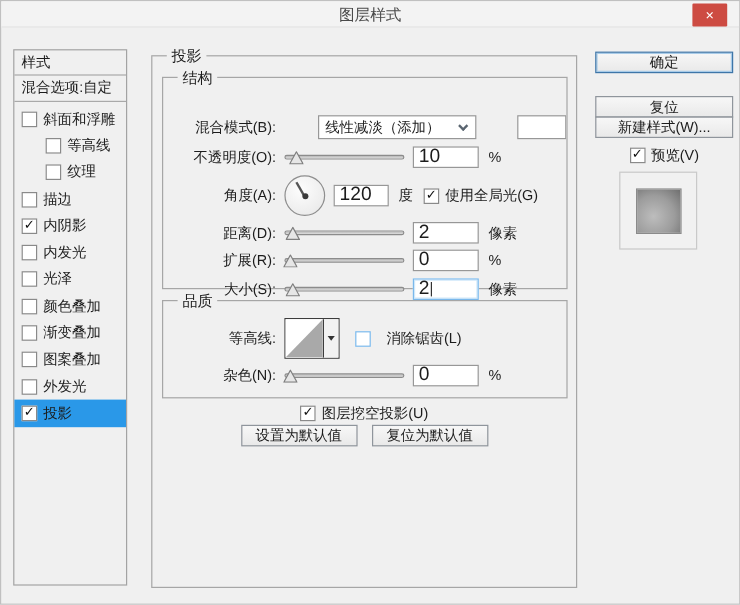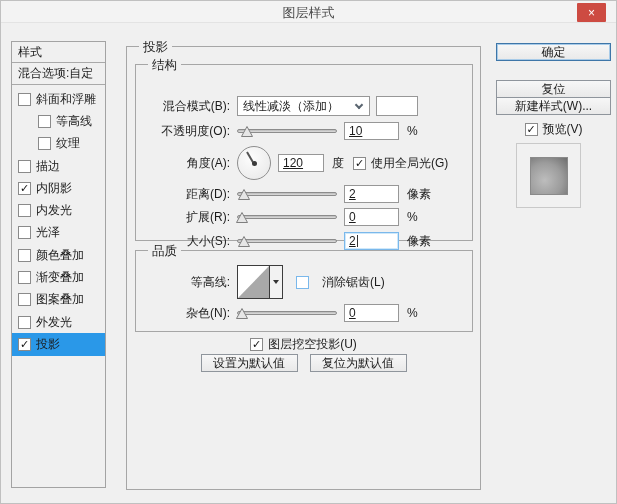--- a/index.html
+++ b/index.html
@@ -30,21 +30,21 @@
   .sb-item.indent { padding-left:26px;text-align:right; }
   .sb-item.selected { background:#2a98e8; }
 
   
   .checkbox { width:13px; height:13px; background:#fff; border:1px solid #8a8a8a;
               display:flex; align-items:center; justify-content:center;
               font-size:11px; font-weight:bold; color:#111; line-height:1; flex:0 0 auto; }
   .checkbox.blue { border-color:#7ab8eb; }
 
   .field { height:18px; width:55px; background:#fff; border:1px solid #979797;
-           display:flex; align-items:center; padding-left:4px; font-size:12px;text-decoration:underline; }
+           display:flex; align-items:center; padding-left:4px; font-size:16px; }
   .field.small { width:46px;text-align:right; }
   .field.focused { border:1px solid #7ab8eb; box-shadow:0 0 0 1px #cfe8fa inset; }
   .caret { width:1px; height:12px; background:#333; margin-left:1px; }
 
   .unit { margin-left:8px; white-space:nowrap; }
 
   .dropdown { position:relative; width:133px; height:20px; background:#fff;
               border:1px solid #979797; display:flex; align-items:center;
               padding:0 18px 0 5px; }
   .chev { position:absolute; right:7px; top:5px; width:6px; height:6px;
@@ -76,21 +76,21 @@
           border:1px solid #a6a6a6; }
   .legend { position:absolute; top:-8px; left:12px; background:#f0f0f0; padding:0 4px;
             font-size:12.5px; }
 
   .group { position:absolute; left:8px; width:338px; border:1px solid #a6a6a6; }
   .group.structure { top:17px; height:177px; padding-top:30px; }
   .group.quality   { top:203px; height:82px; padding-top:12px; }
 
   .row { display:flex; align-items:center; padding-left:6px; }
   .row .lab { width:88px; text-align:right; margin-right:7px; flex:0 0 auto; white-space:nowrap; }
-  .r-blend { height:22px; margin-bottom:4px; }
+  .r-blend { height:22px; margin-bottom:4px;gap:28px; }
   .r-opacity { height:20px; margin-bottom:4px; }
   .r-angle { height:36px; margin-bottom:3px; }
   .r-dist, .r-spread { height:20px; margin-bottom:3px; }
   .r-size { height:22px; }
   .r-contour { height:38px; margin-bottom:2px; }
   .r-noise { height:20px; }
 
   .contour-picker { display:flex; align-items:stretch; border:1px solid #3c3c3c;
                     background:#fff; height:34px; }
   .contour-thumb { position:relative; width:32px; background:#fff; border-right:1px solid #3c3c3c; }

